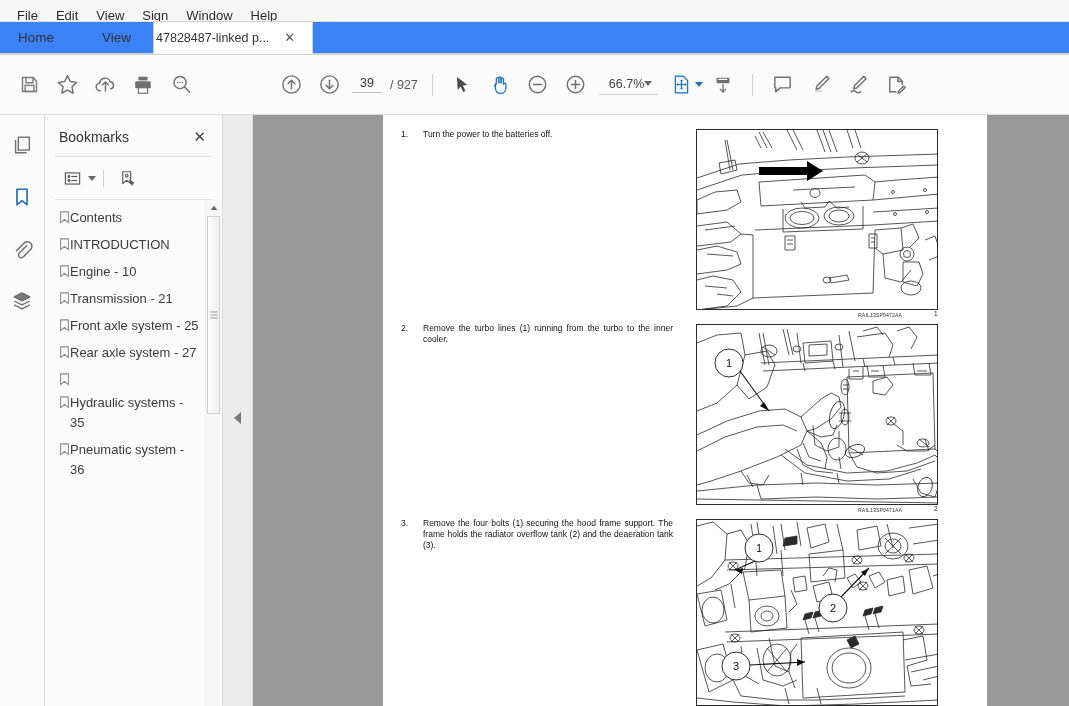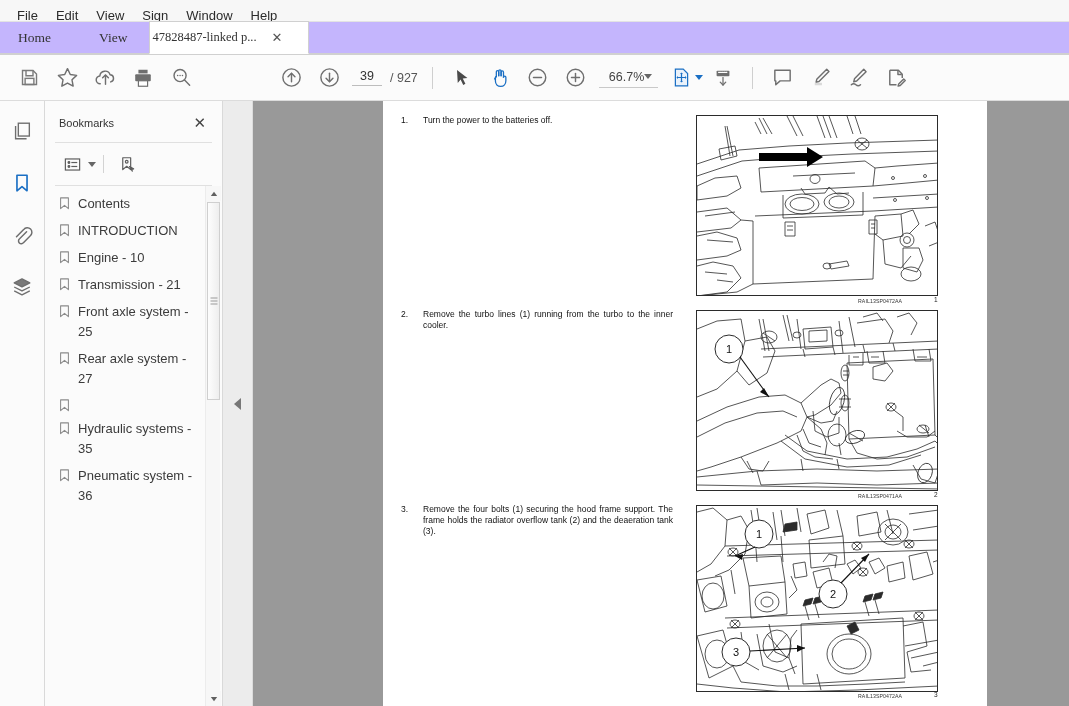--- a/index.html
+++ b/index.html
@@ -23,26 +23,25 @@
     font-size: 13px;
     color: #2b2b2b;
     padding: 14px 9px 3px 9px;
     cursor: default;
     line-height: 16px;
   }
 
   
   .tabbar {
     height: 33px;
-    background: #c4b5fd;
+    background: #3b82f6;
     display: flex;
     align-items: flex-end;
     border-bottom: 1px solid #d0d0d0;
     position: relative;
-    font-family: Liberation Serif, serif;
   }
   .tabbar::after{
     content:"";
     position:absolute; left:0; right:0; bottom:0; height:1px; background:#d0d0d0;
   }
   .tabitem {
     font-size: 13.5px;
     color: #333;
     height: 33px;
     display: flex;
@@ -68,21 +67,21 @@
   .doctab .xbtn {
     margin-left: 12px;
     font-size: 13px;
     color: #555;
     line-height: 10px;
     padding: 2px 3px;
   }
 
   
   .toolbar {
-    height: 46px;
+    height: 60px;
     background: #fbfbfb;
     border-bottom: 1px solid #dcdcdc;
     display: flex;
     align-items: center;
     padding: 0 10px;
   }
   .tb-ico {
     width: 38px; height: 38px;
     display: flex; align-items: center; justify-content: center;
     color: #6f6f6f;
@@ -135,38 +134,38 @@
     width: 178px;
     background: #fbfbfb;
     border-right: 1px solid #d9d9d9;
     display: flex; flex-direction: column;
     position: relative;
   }
   .bm-head {
     display: flex; align-items: center; justify-content: space-between;
     padding: 14px 12px 11px 14px;
   }
-  .bm-title { font-size: 11px; color: #333; }
+  .bm-title { font-size: 14px; color: #333; }
   .bm-close { font-size: 15px; color: #444; line-height: 12px; padding: 2px 4px; }
   .bm-divider { height: 1px; background: #e0e0e0; margin: 0 10px; }
   .bm-tools {
     display: flex; align-items: center; gap: 3px;
     padding: 9px 12px 9px 14px;
   }
   .bm-tool { width: 26px; height: 24px; display:flex; align-items:center; justify-content:center; color:#5d5d5d; }
   .bm-vsep { width:1px; height:18px; background:#d3d3d3; margin: 0 7px 0 4px; }
 
   .bm-list {
     flex: 1;
     padding: 8px 0 0 14px;
     position: relative;
     overflow: hidden;
   }
   .bm-item {
-    display: flex; align-items: flex-start; gap: 8px;
+    display: flex; align-items: flex-start; 
     margin-bottom: 7px;
     padding-right: 22px;
   }
   .bm-ico { flex: none; margin-top: 3px; color:#8a8a8a; }
   .bm-label {
     font-size: 13px; color: #3b3b3b; line-height: 20px;
     word-break: break-word;
   }
 
   

